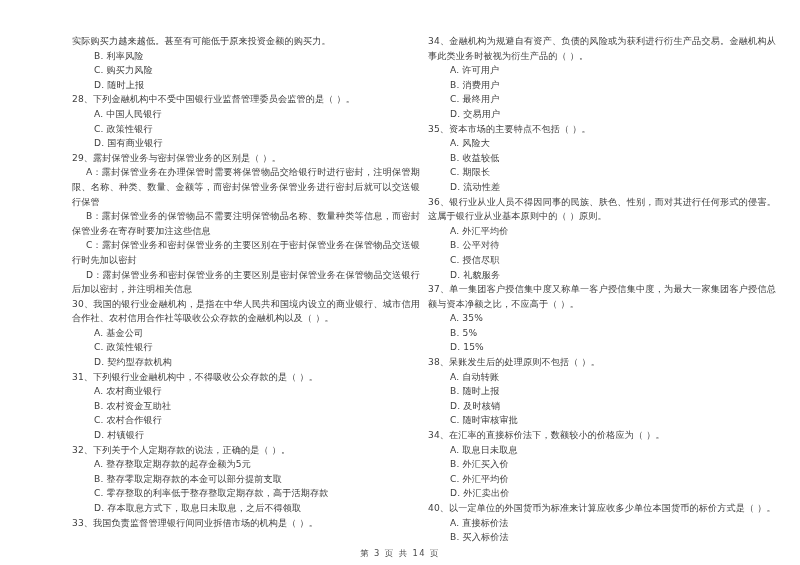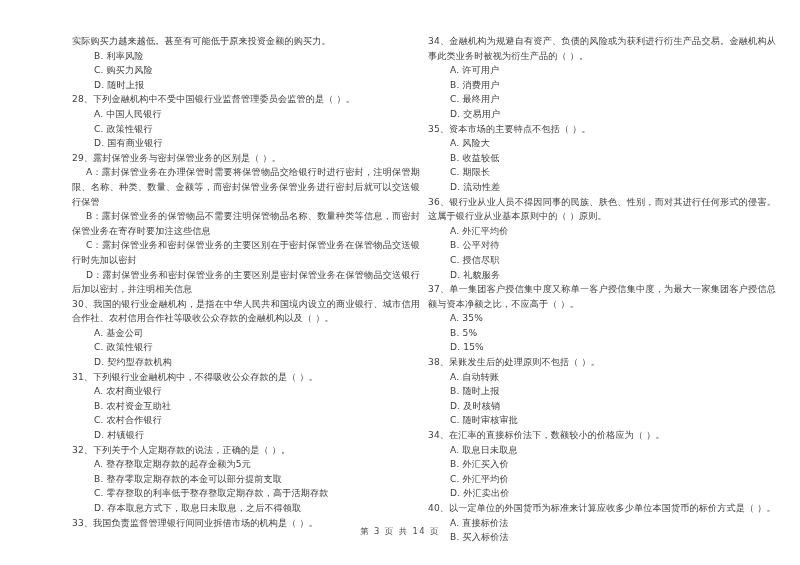--- a/index.html
+++ b/index.html
@@ -65,21 +65,21 @@
     text-indent: 14px;
   }
   .opt {
     padding-left: 22px;
   }
   .opt-wide {
     padding-left: 22px;
   }
   .footer {
     position: absolute;
-    bottom: 28px;
+    bottom: 6px;
     left: 0;
     width: 800px;
     text-align: center;
     font-size: 8.4px;
     color: #4a4a4a;
     letter-spacing: 1.4px;
   }
 </style>
 </head>
 <body>

